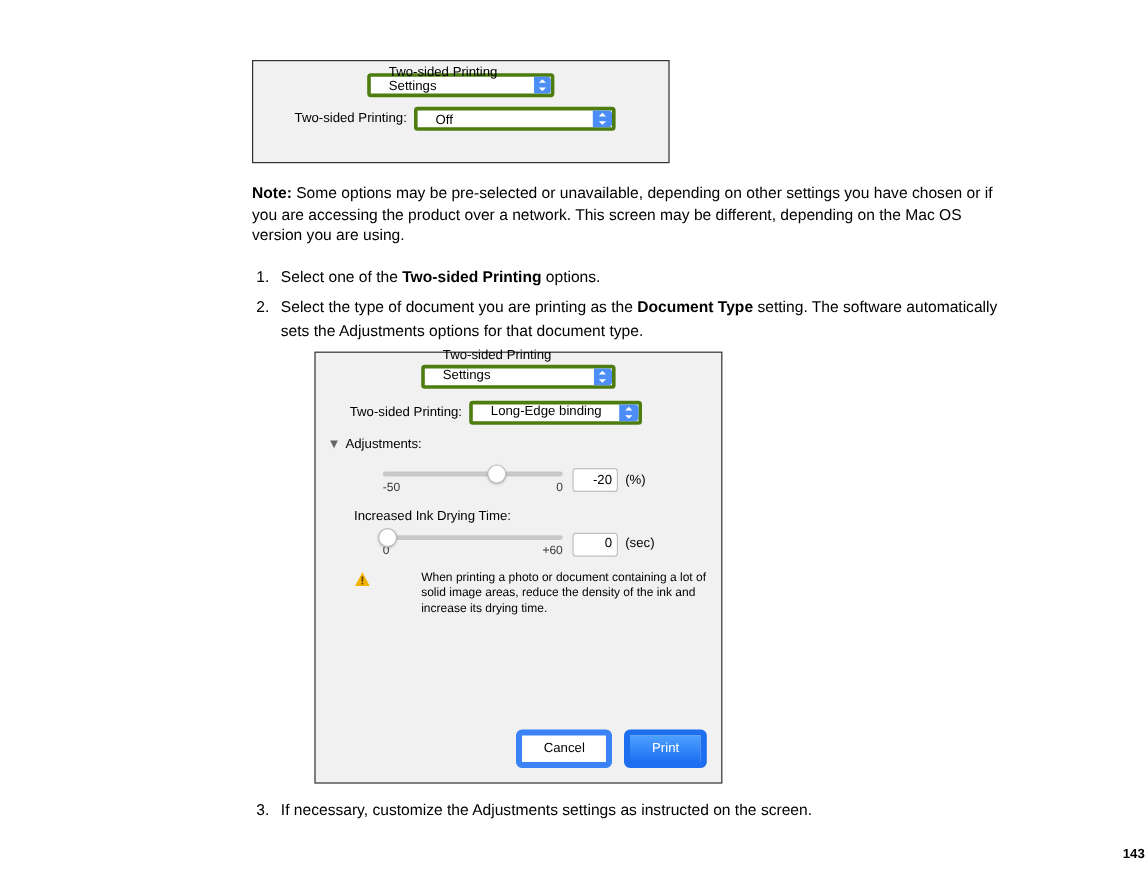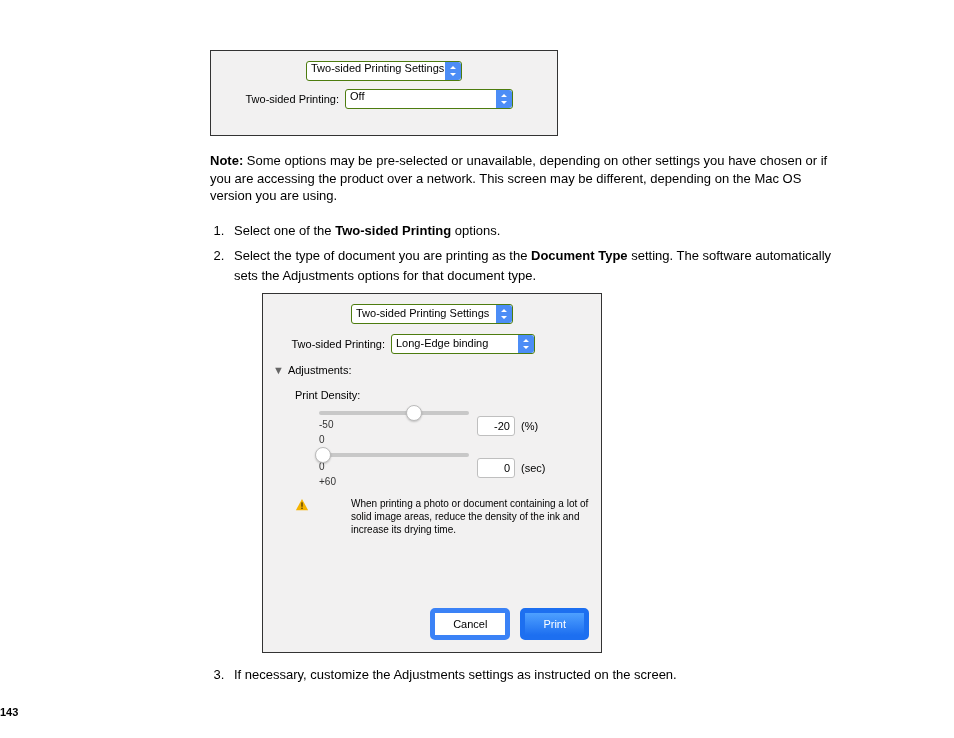--- a/index.html
+++ b/index.html
@@ -2,39 +2,39 @@
 <html><head>
 <meta charset="utf-8">
 <style>
   body{margin:0;padding:0;background:#fff;font-family:Arial,Helvetica,sans-serif;font-size:13px;color:#000;}
   .page{width:954px;height:738px;position:relative;margin:0 auto;box-sizing:border-box;padding:40px 110px 0 210px;}
   .panel{border:1px solid #333;background:#f2f1f1;box-sizing:border-box;}
   .panel1{width:348px;height:86px;margin:10px 0 16px 0;padding:10px 12px 10px 12px;}
   .panel2{width:340px;height:360px;margin:8px 0 12px 28px;padding:10px 10px 10px 10px;position:relative;}
   .row{display:flex;align-items:center;margin-bottom:8px;}
   .lbl{font-size:11px;color:#000;white-space:nowrap;}
-  .sel{display:inline-flex;align-items:flex-start;background:#fff;border:1px solid #4d7c0f;border-radius:3px;height:20px;box-sizing:border-box;padding-left:4px;font-size:11px;position:relative;}
+  .sel{display:inline-flex;align-items:flex-end;background:#fff;border:3px solid #4d7c0f;border-radius:3px;height:20px;box-sizing:border-box;padding-left:15px;font-size:11px;position:relative;}
   .sel .arrow{background:#4c8df6;width:16px;height:100%;border-top-right-radius:3px;border-bottom-right-radius:3px;margin-left:auto;display:flex;flex-direction:column;align-items:center;justify-content:center;}
   .arrow svg{fill:#fff;}
   .note{font-size:13px;line-height:1.35;margin-bottom:16px;}
   ol{margin:0 0 0 0;padding-left:18px;font-size:13px;line-height:1.5;}
   ol li{margin-bottom:6px;padding-left:6px;}
   .bold{font-weight:bold;}
   .panel2 .lbl{text-align:right;}
   .disclose{color:#666;}
   .slider{position:relative;height:4px;background:#c8c8c8;border-radius:2px;margin:6px 0 2px 0;}
   .thumb{position:absolute;top:-6px;width:14px;height:14px;border-radius:50%;background:#fff;border:1px solid #bbb;box-shadow:0 1px 2px rgba(0,0,0,0.2);}
-  .tick-row{display:flex;justify-content:space-between;font-size:10px;color:#333;margin-top:2px;flex-direction:column;}
+  .tick-row{display:flex;justify-content:space-between;font-size:10px;color:#333;margin-top:2px;}
   .numbox{background:#fff;border:1px solid #bfbfbf;border-radius:3px;width:38px;height:20px;display:inline-flex;align-items:center;justify-content:flex-end;padding-right:4px;font-size:11px;box-sizing:border-box;}
   .warnrow{display:flex;align-items:flex-start;font-size:10px;line-height:1.3;margin-top:8px;color:#000;gap:36px;}
   .warn-icon{width:14px;height:14px;margin-right:6px;flex:none;margin-top:1px;}
   .btnrow{position:absolute;bottom:12px;right:12px;display:flex;gap:10px;}
   .btn{height:22px;border-radius:5px;font-size:11px;display:flex;align-items:center;justify-content:center;padding:0 18px;border:5px solid #3b82f6;background:#fff;}
   .btn-primary{background:linear-gradient(#4ea0ff,#1d6ff0);color:#fff;border-color:#1d6ff0;}
-  .pagenum{position:absolute;bottom:20px;left:0;width:100%;text-align:left;font-size:11px;font-weight:bold;}
+  .pagenum{position:absolute;bottom:20px;left:0;width:100%;text-align:right;font-size:11px;font-weight:bold;}
 </style>
 </head>
 <body>
 
 <div class="page">
 
   <div class="panel panel1">
     <div class="row" style="justify-content:center;">
       <div class="sel" style="width:156px;">
         <span>Two-sided Printing Settings</span>
@@ -94,35 +94,35 @@
           </div>
         </div>
 
 
         <div class="row" style="margin-top:6px;">
           <span class="disclose" style="font-size:11px;margin-right:4px;">▼</span>
           <span class="lbl" style="text-align:left;">Adjustments:</span>
         </div>
 
         <div style="padding-left:22px;">
-          <div class="lbl" style="text-align:left;margin-bottom:2px;">Print Density:</div>
           <div style="display:flex;align-items:center;">
             <div style="width:150px;margin:0 8px 0 24px;">
               <div class="slider">
                   <div class="thumb" style="left:58%;"></div>
                 </div>
               <div class="tick-row">
                   <span>-50</span>
                   <span>0</span>
                 </div>
             </div>
             <div class="numbox">-20</div>
             <span class="lbl" style="margin-left:6px;">(%)</span>
           </div>
 
+          <div class="lbl" style="text-align:left;margin:8px 0 2px 0;">Increased Ink Drying Time:</div>
           <div style="display:flex;align-items:center;">
             <div style="width:150px;margin:0 8px 0 24px;">
               <div class="slider">
                   <div class="thumb" style="left:-4px;"></div>
                 </div>
               <div class="tick-row">
                   <span>0</span>
                   <span>+60</span>
                 </div>
             </div>

